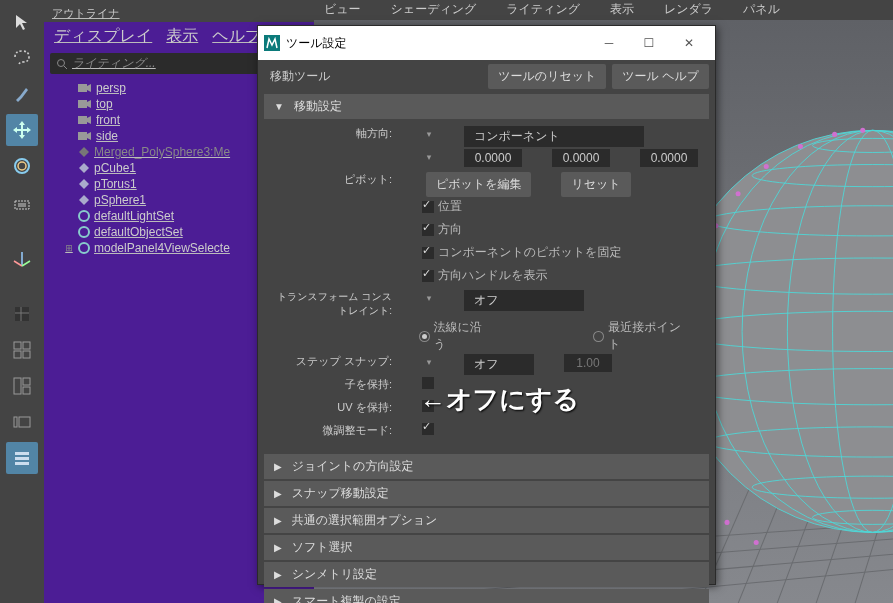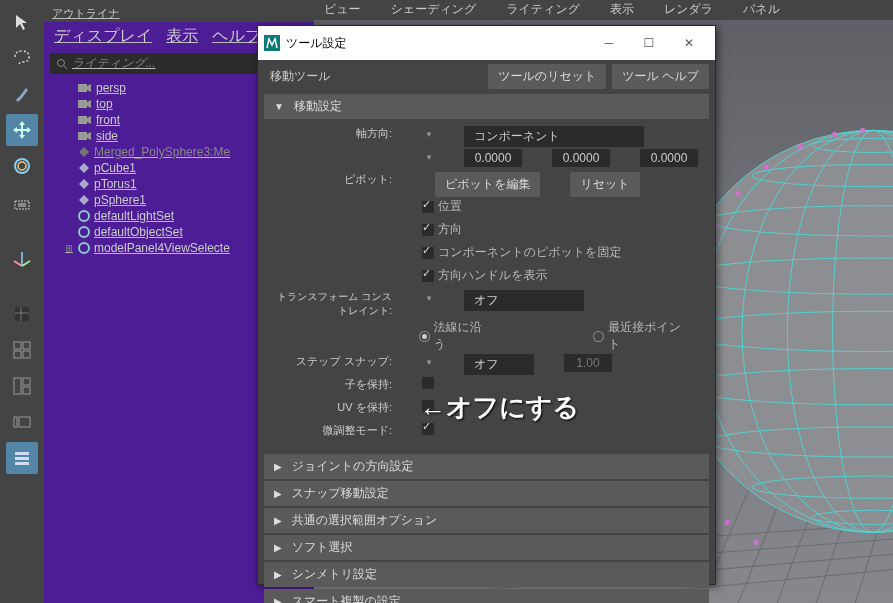--- a/index.html
+++ b/index.html
@@ -33,21 +33,21 @@
 .form-row .lbl { width: 130px; text-align: right; padding-right: 6px; font-size: 11px; color: #ccc; }
 .dd { background: #2b2b2b; color: #ccc; padding: 2px 10px; font-size: 12px; min-width: 120px; display: inline-block; }
 .dd-arrow { width: 14px; height: 16px; display: inline-flex; align-items: center; justify-content: center; margin-right: 4px; font-size: 9px; color: #999; }
 .numfield { background: #2b2b2b; color: #ccc; padding: 2px 0; width: 58px; text-align: center; margin-right: 6px; font-size: 12px; display: inline-block; }
 .numfield.dim { color: #777; }
 .chk { width: 12px; height: 12px; background: #2b2b2b; display: inline-block; margin-right: 4px; position: relative; }
 .chk.on::after { content: '✓'; position: absolute; top: -3px; left: 0; color: #ddd; font-size: 11px; }
 .radio { width: 11px; height: 11px; border: 1px solid #888; border-radius: 50%; display: inline-block; margin-right: 4px; position: relative; }
 .radio.on::after { content: ''; position: absolute; top: 2px; left: 2px; width: 5px; height: 5px; background: #ccc; border-radius: 50%; }
 .chk-label { display: inline-flex; align-items: center; margin-right: 14px; }
-.annotation { position: absolute; left: 420px; top: 382px; font-size: 26px; font-weight: 600; color: #fff; text-shadow: 1px 1px 2px #000; pointer-events: none; margin-top: 8px; }
+.annotation { position: absolute; left: 420px; top: 382px; font-size: 26px; font-weight: 600; color: #fff; text-shadow: 1px 1px 2px #000; pointer-events: none; }
 .vp-toolbar { position: absolute; top: 22px; right: 4px; display: flex; gap: 4px; align-items: center; }
 .vp-icon { width: 16px; height: 16px; }
 </style>
 </head>
 <body>
 
 <div class="toolbar-left">
   <div class="tool-btn">
       <svg width="18" height="18" viewBox="0 0 18 18">
         <path d="M3 2 L3 15 L7 11 L10 17 L12 16 L9 10 L14 10 Z" fill="#ddd"></path>
@@ -329,21 +329,21 @@
     </div>
     <div class="form-row">
       <div class="lbl"></div>
       <span class="dd-arrow">▾</span>
       <span class="numfield">0.0000</span>
       <span class="numfield">0.0000</span>
       <span class="numfield">0.0000</span>
     </div>
     <div class="form-row">
       <div class="lbl">ピボット:</div>
-      <button class="btn" style="margin-left:13px">ピボットを編集</button>
+      <button class="btn" style="margin-left:4px">ピボットを編集</button>
       <button class="btn">リセット</button>
     </div>
     <div class="form-row">
         <div class="lbl"></div>
         <span class="chk-label">
           <span class="chk on"></span>
           <span>位置</span>
         </span>
       </div>
     <div class="form-row">

